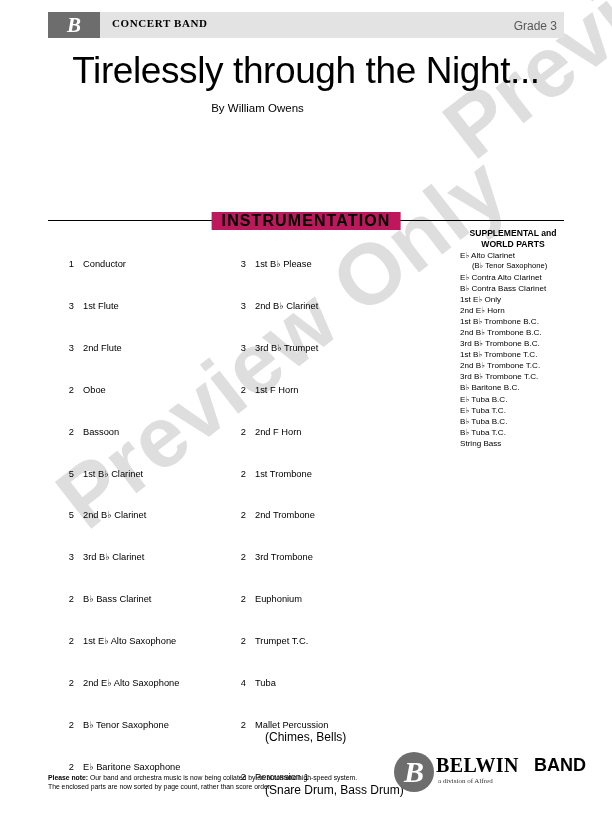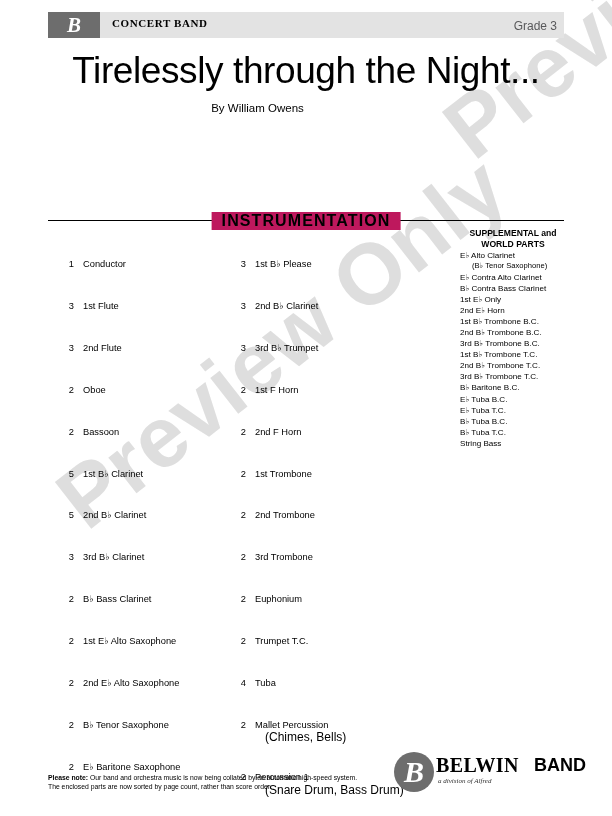--- a/index.html
+++ b/index.html
@@ -271,21 +271,20 @@
     left: 140px;
     top: 3px;
     font-size: 18px;
     font-weight: bold;
   }
   .belwin-sub {
     position: absolute;
     left: 44px;
     top: 25px;
     font-family: "Liberation Serif", serif;
-    font-style: italic;
     font-size: 7px;
     color: #333333;
   }
 </style>
 </head>
 <body>
 
 <div class="watermark">
   <span class="wm-a">Preview Only</span>
   <span class="wm-b">Preview Only</span>

